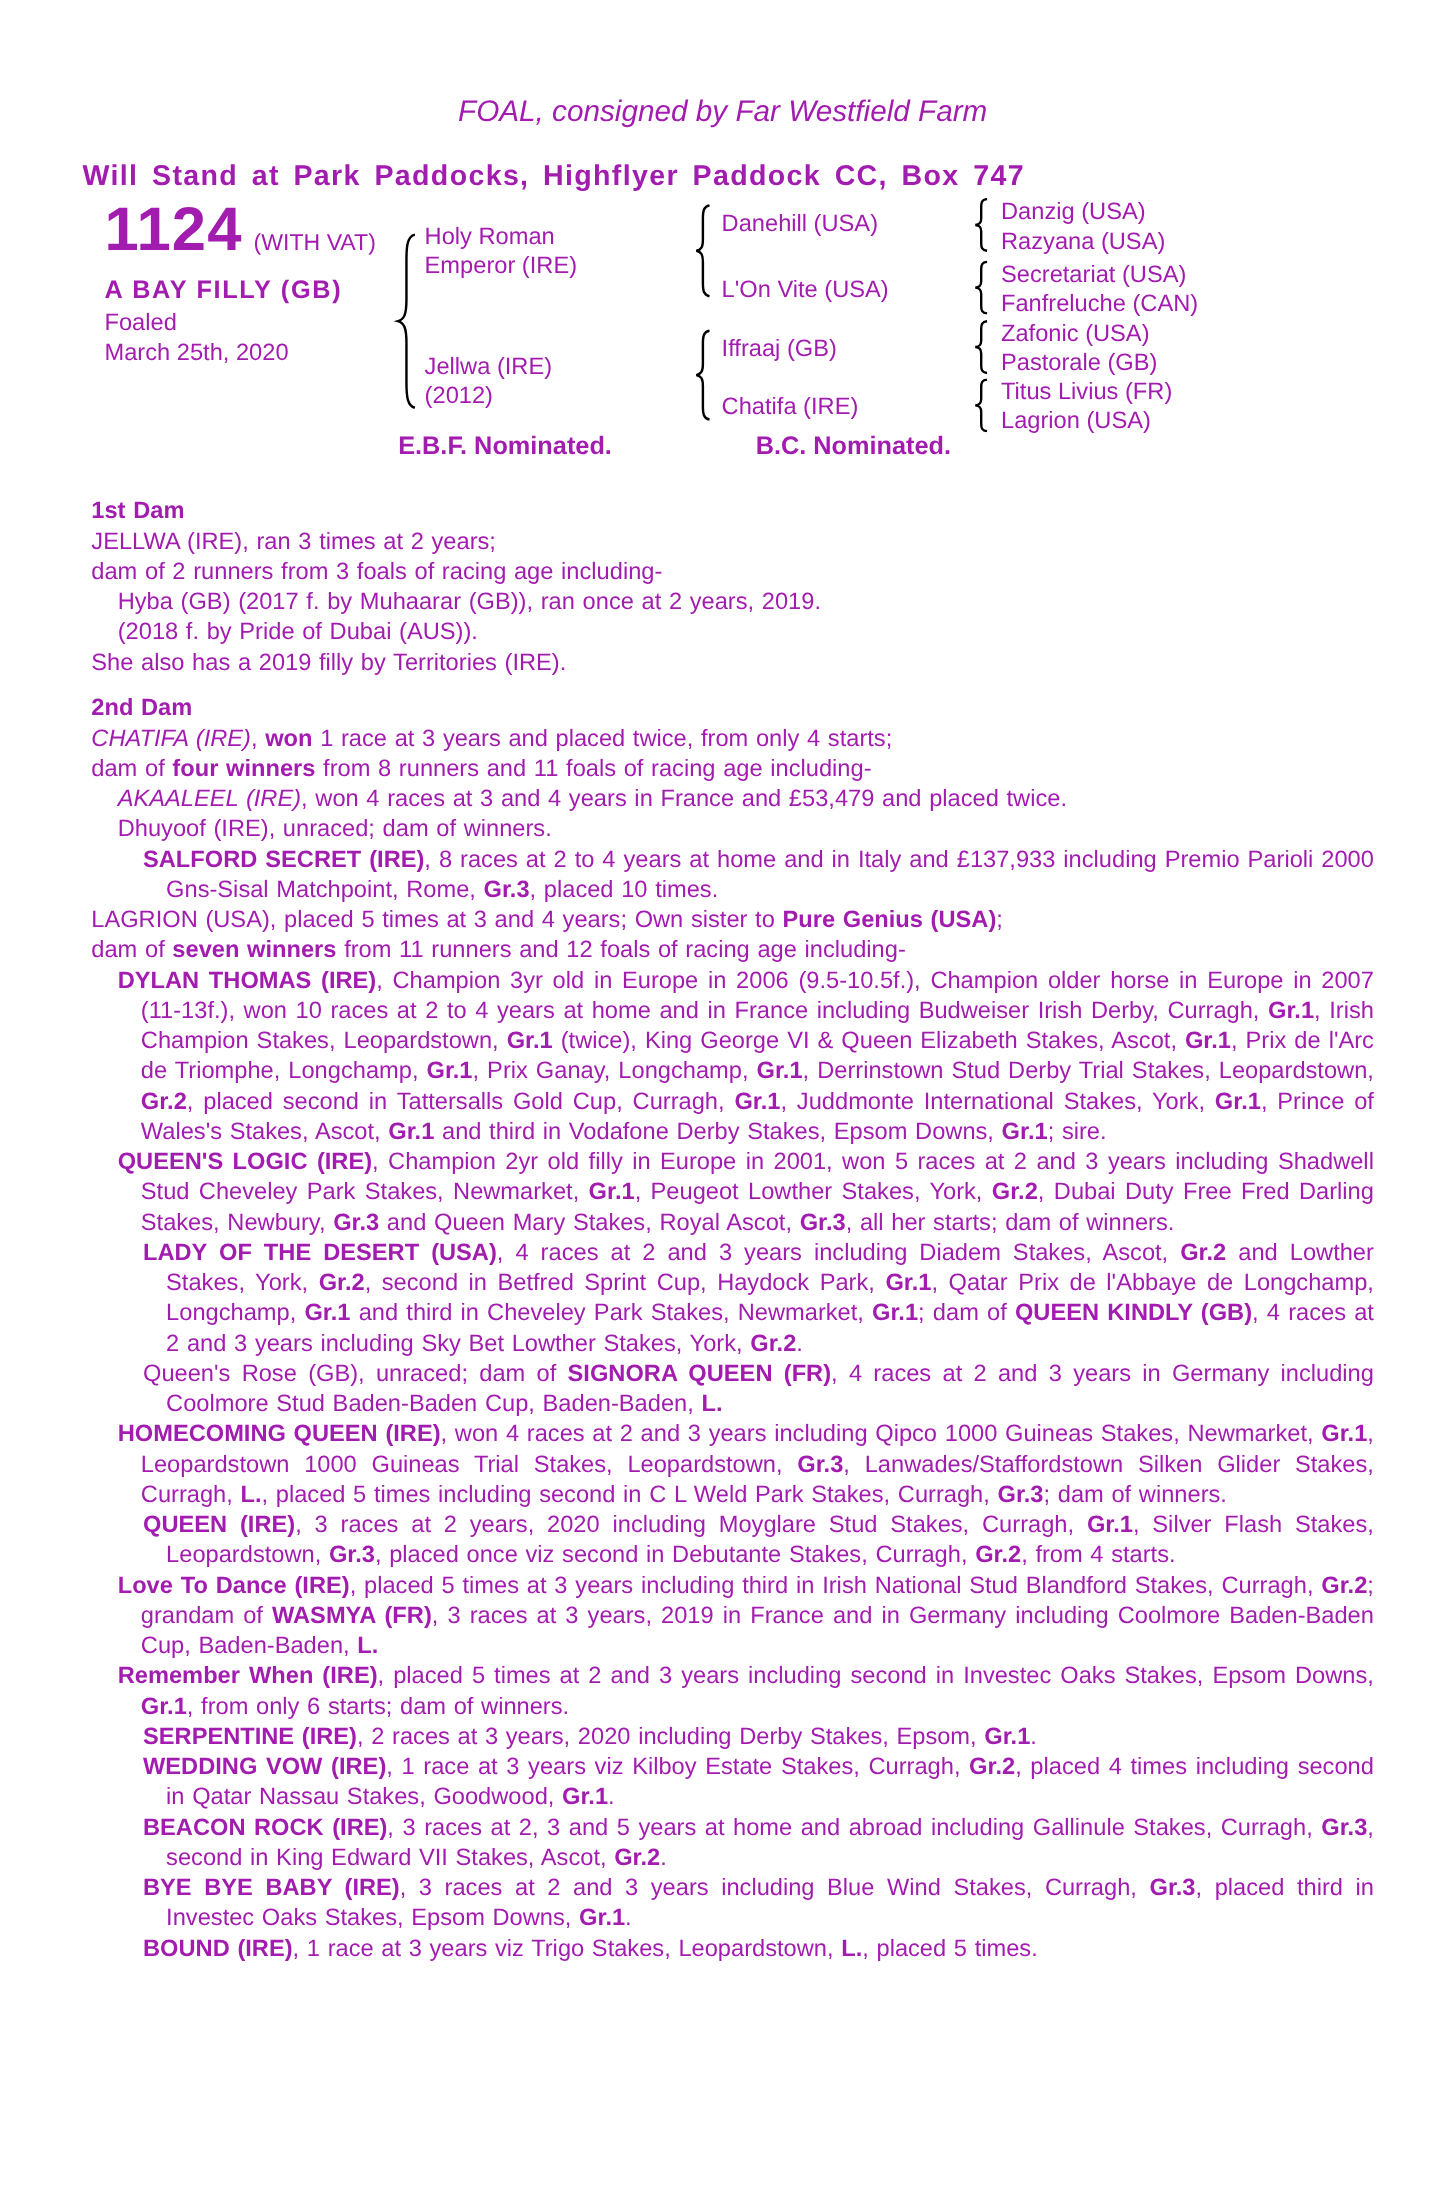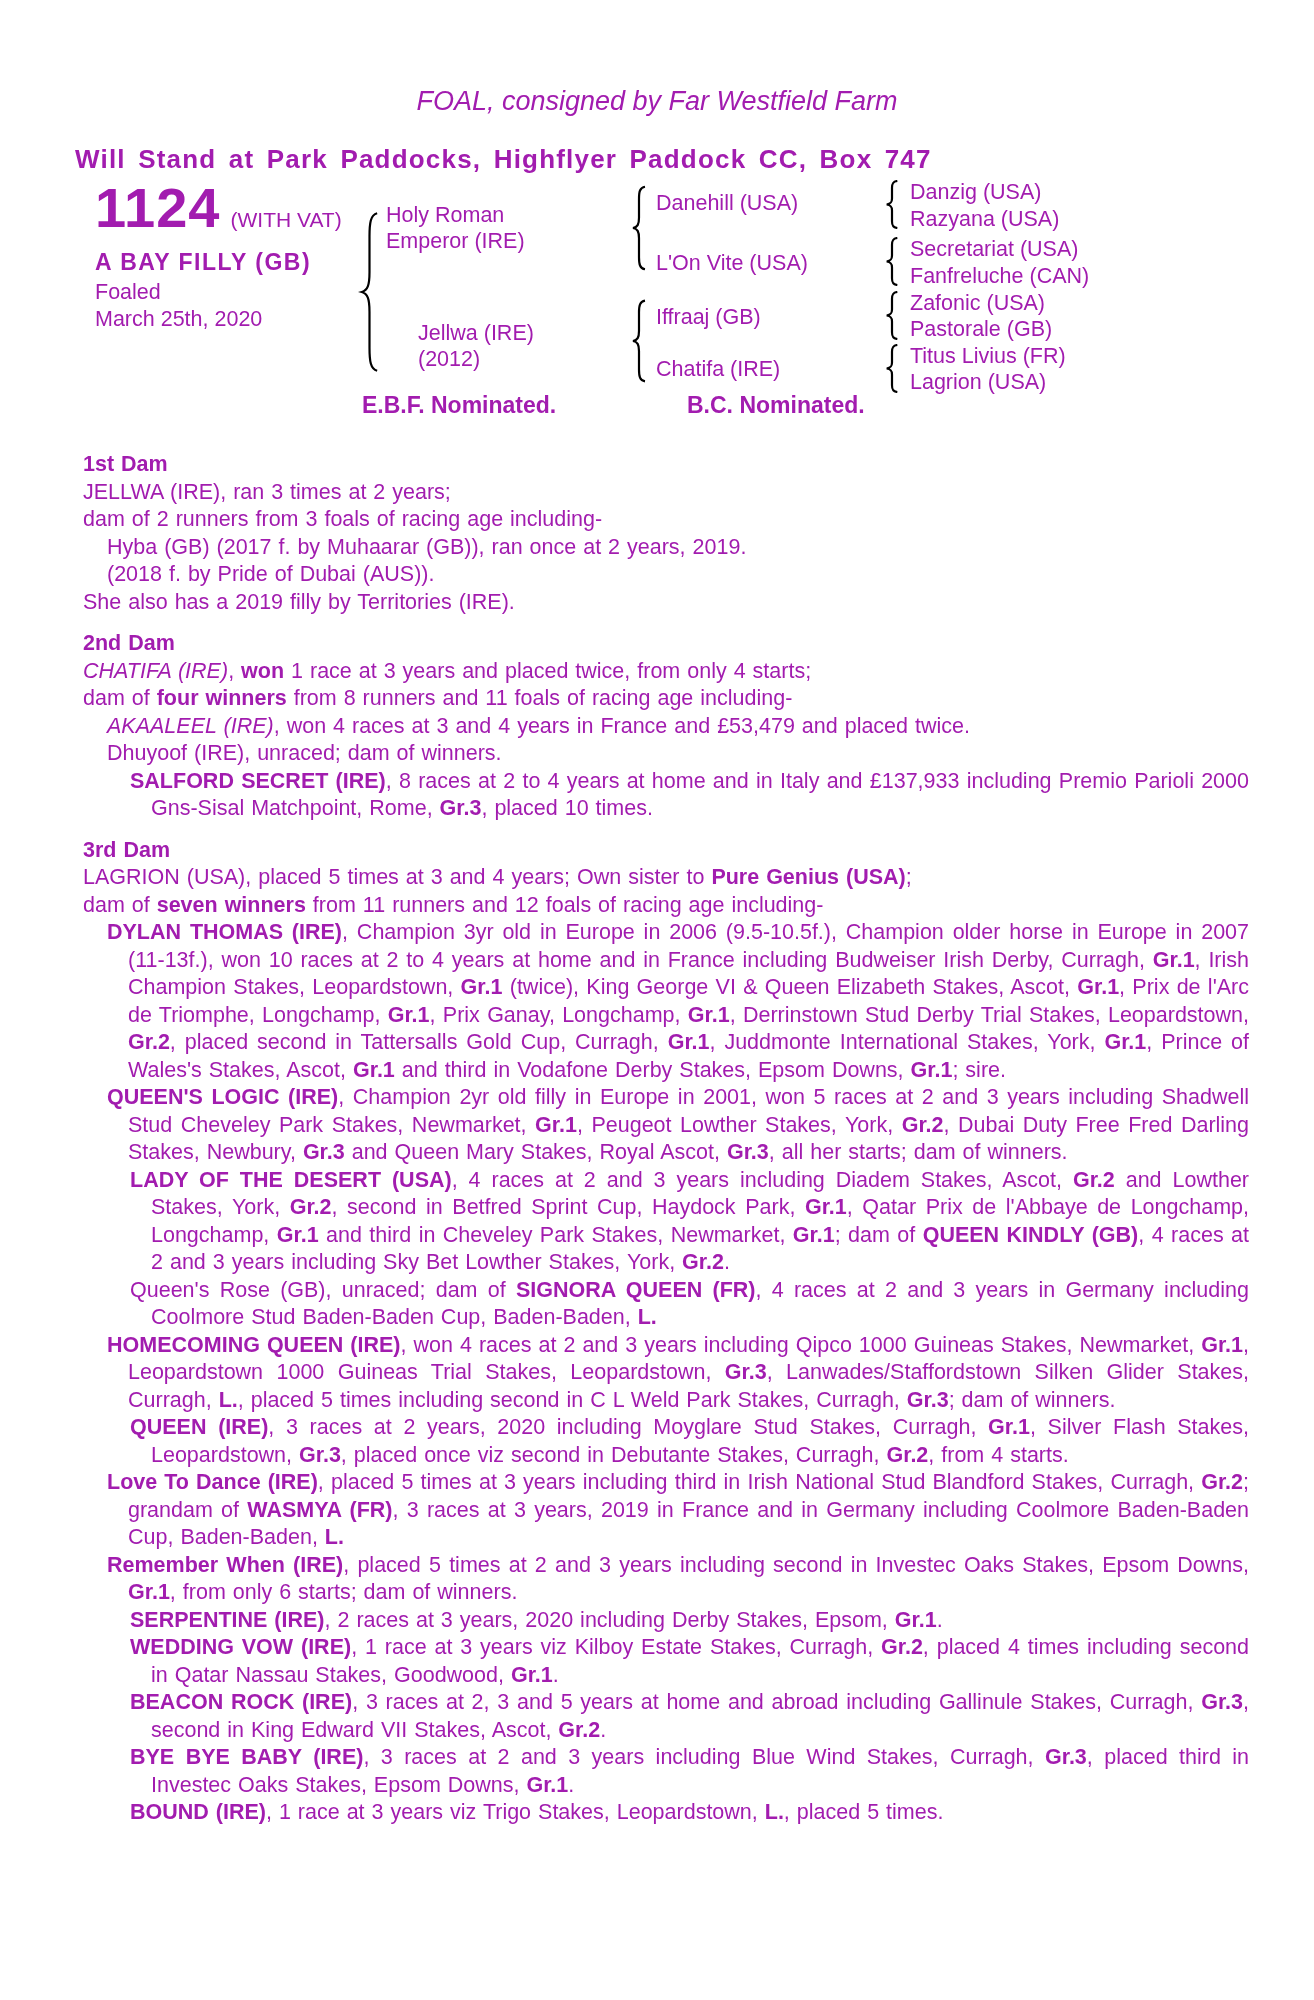--- a/index.html
+++ b/index.html
@@ -34,21 +34,21 @@
   .s-brace0 { left: 630px; top: 185px; width: 18px; height: 86px; }
   .s-brace1 { left: 630px; top: 299px; width: 18px; height: 84px; }
   .g-brace0 { left: 884px; top: 180px; width: 16px; height: 49px; }
   .g-brace1 { left: 884px; top: 237px; width: 16px; height: 49px; }
   .g-brace2 { left: 884px; top: 291px; width: 16px; height: 49px; }
   .g-brace3 { left: 884px; top: 344px; width: 16px; height: 49px; }
 
   .g1, .g2, .g3 { position: absolute; font-size: 21.5px; line-height: 26px; white-space: nowrap; }
   .g1 { left: 386px; }
   .g1-0 { top: 202px; }
-  .g1-1 { top: 320px; margin-left: 32px; }
+  .g1-1 { top: 320px; }
   .g2 { left: 656px; line-height: 27px; }
   .g2-0 { top: 190px; }
   .g2-1 { top: 250px; }
   .g2-2 { top: 304px; }
   .g2-3 { top: 356px; }
   .g3 { left: 910px; line-height: 27px; }
   .g3-0 { top: 179px; }
   .g3-1 { top: 206px; }
   .g3-2 { top: 236px; }
   .g3-3 { top: 263px; }
@@ -147,21 +147,20 @@
       <p class="para ind0"><span>dam of 2 runners from 3 foals of racing age including-</span></p>
       <p class="para ind1"><span>Hyba (GB) (2017 f. by Muhaarar (GB)), ran once at 2 years, 2019.</span></p>
       <p class="para ind1"><span>(2018 f. by Pride of Dubai (AUS)).</span></p>
       <p class="para ind0"><span>She also has a 2019 filly by Territories (IRE).</span></p>
       <div class="sec-head">2nd Dam</div>
       <p class="para ind0"><span class="i">CHATIFA (IRE)</span><span>, </span><span class="b">won</span><span> 1 race at 3 years and placed twice, from only 4 starts;</span></p>
       <p class="para ind0"><span>dam of </span><span class="b">four winners</span><span> from 8 runners and 11 foals of racing age including-</span></p>
       <p class="para ind1"><span class="i">AKAALEEL (IRE)</span><span>, won 4 races at 3 and 4 years in France and £53,479 and placed twice.</span></p>
       <p class="para ind1"><span>Dhuyoof (IRE), unraced; dam of winners.</span></p>
       <p class="para ind2"><span class="b">SALFORD SECRET (IRE)</span><span>, 8 races at 2 to 4 years at home and in Italy and £137,933 including Premio Parioli 2000 Gns-Sisal Matchpoint, Rome, </span><span class="b">Gr.3</span><span>, placed 10 times.</span></p>
-      <div class="sec-head">3rd Dam</div>
       <p class="para ind0"><span>LAGRION (USA), placed 5 times at 3 and 4 years; Own sister to </span><span class="b">Pure Genius (USA)</span><span>;</span></p>
       <p class="para ind0"><span>dam of </span><span class="b">seven winners</span><span> from 11 runners and 12 foals of racing age including-</span></p>
       <p class="para ind1"><span class="b">DYLAN THOMAS (IRE)</span><span>, Champion 3yr old in Europe in 2006 (9.5-10.5f.), Champion older horse in Europe in 2007 (11-13f.), won 10 races at 2 to 4 years at home and in France including Budweiser Irish Derby, Curragh, </span><span class="b">Gr.1</span><span>, Irish Champion Stakes, Leopardstown, </span><span class="b">Gr.1</span><span> (twice), King George VI &amp; Queen Elizabeth Stakes, Ascot, </span><span class="b">Gr.1</span><span>, Prix de l'Arc de Triomphe, Longchamp, </span><span class="b">Gr.1</span><span>, Prix Ganay, Longchamp, </span><span class="b">Gr.1</span><span>, Derrinstown Stud Derby Trial Stakes, Leopardstown, </span><span class="b">Gr.2</span><span>, placed second in Tattersalls Gold Cup, Curragh, </span><span class="b">Gr.1</span><span>, Juddmonte International Stakes, York, </span><span class="b">Gr.1</span><span>, Prince of Wales's Stakes, Ascot, </span><span class="b">Gr.1</span><span> and third in Vodafone Derby Stakes, Epsom Downs, </span><span class="b">Gr.1</span><span>; sire.</span></p>
       <p class="para ind1"><span class="b">QUEEN'S LOGIC (IRE)</span><span>, Champion 2yr old filly in Europe in 2001, won 5 races at 2 and 3 years including Shadwell Stud Cheveley Park Stakes, Newmarket, </span><span class="b">Gr.1</span><span>, Peugeot Lowther Stakes, York, </span><span class="b">Gr.2</span><span>, Dubai Duty Free Fred Darling Stakes, Newbury, </span><span class="b">Gr.3</span><span> and Queen Mary Stakes, Royal Ascot, </span><span class="b">Gr.3</span><span>, all her starts; dam of winners.</span></p>
       <p class="para ind2"><span class="b">LADY OF THE DESERT (USA)</span><span>, 4 races at 2 and 3 years including Diadem Stakes, Ascot, </span><span class="b">Gr.2</span><span> and Lowther Stakes, York, </span><span class="b">Gr.2</span><span>, second in Betfred Sprint Cup, Haydock Park, </span><span class="b">Gr.1</span><span>, Qatar Prix de l'Abbaye de Longchamp, Longchamp, </span><span class="b">Gr.1</span><span> and third in Cheveley Park Stakes, Newmarket, </span><span class="b">Gr.1</span><span>; dam of </span><span class="b">QUEEN KINDLY (GB)</span><span>, 4 races at 2 and 3 years including Sky Bet Lowther Stakes, York, </span><span class="b">Gr.2</span><span>.</span></p>
       <p class="para ind2"><span>Queen's Rose (GB), unraced; dam of </span><span class="b">SIGNORA QUEEN (FR)</span><span>, 4 races at 2 and 3 years in Germany including Coolmore Stud Baden-Baden Cup, Baden-Baden, </span><span class="b">L.</span></p>
       <p class="para ind1"><span class="b">HOMECOMING QUEEN (IRE)</span><span>, won 4 races at 2 and 3 years including Qipco 1000 Guineas Stakes, Newmarket, </span><span class="b">Gr.1</span><span>, Leopardstown 1000 Guineas Trial Stakes, Leopardstown, </span><span class="b">Gr.3</span><span>, Lanwades/Staffordstown Silken Glider Stakes, Curragh, </span><span class="b">L.</span><span>, placed 5 times including second in C L Weld Park Stakes, Curragh, </span><span class="b">Gr.3</span><span>; dam of winners.</span></p>
       <p class="para ind2"><span class="b">QUEEN (IRE)</span><span>, 3 races at 2 years, 2020 including Moyglare Stud Stakes, Curragh, </span><span class="b">Gr.1</span><span>, Silver Flash Stakes, Leopardstown, </span><span class="b">Gr.3</span><span>, placed once viz second in Debutante Stakes, Curragh, </span><span class="b">Gr.2</span><span>, from 4 starts.</span></p>
       <p class="para ind1"><span class="b">Love To Dance (IRE)</span><span>, placed 5 times at 3 years including third in Irish National Stud Blandford Stakes, Curragh, </span><span class="b">Gr.2</span><span>; grandam of </span><span class="b">WASMYA (FR)</span><span>, 3 races at 3 years, 2019 in France and in Germany including Coolmore Baden-Baden Cup, Baden-Baden, </span><span class="b">L.</span></p>
       <p class="para ind1"><span class="b">Remember When (IRE)</span><span>, placed 5 times at 2 and 3 years including second in Investec Oaks Stakes, Epsom Downs, </span><span class="b">Gr.1</span><span>, from only 6 starts; dam of winners.</span></p>

